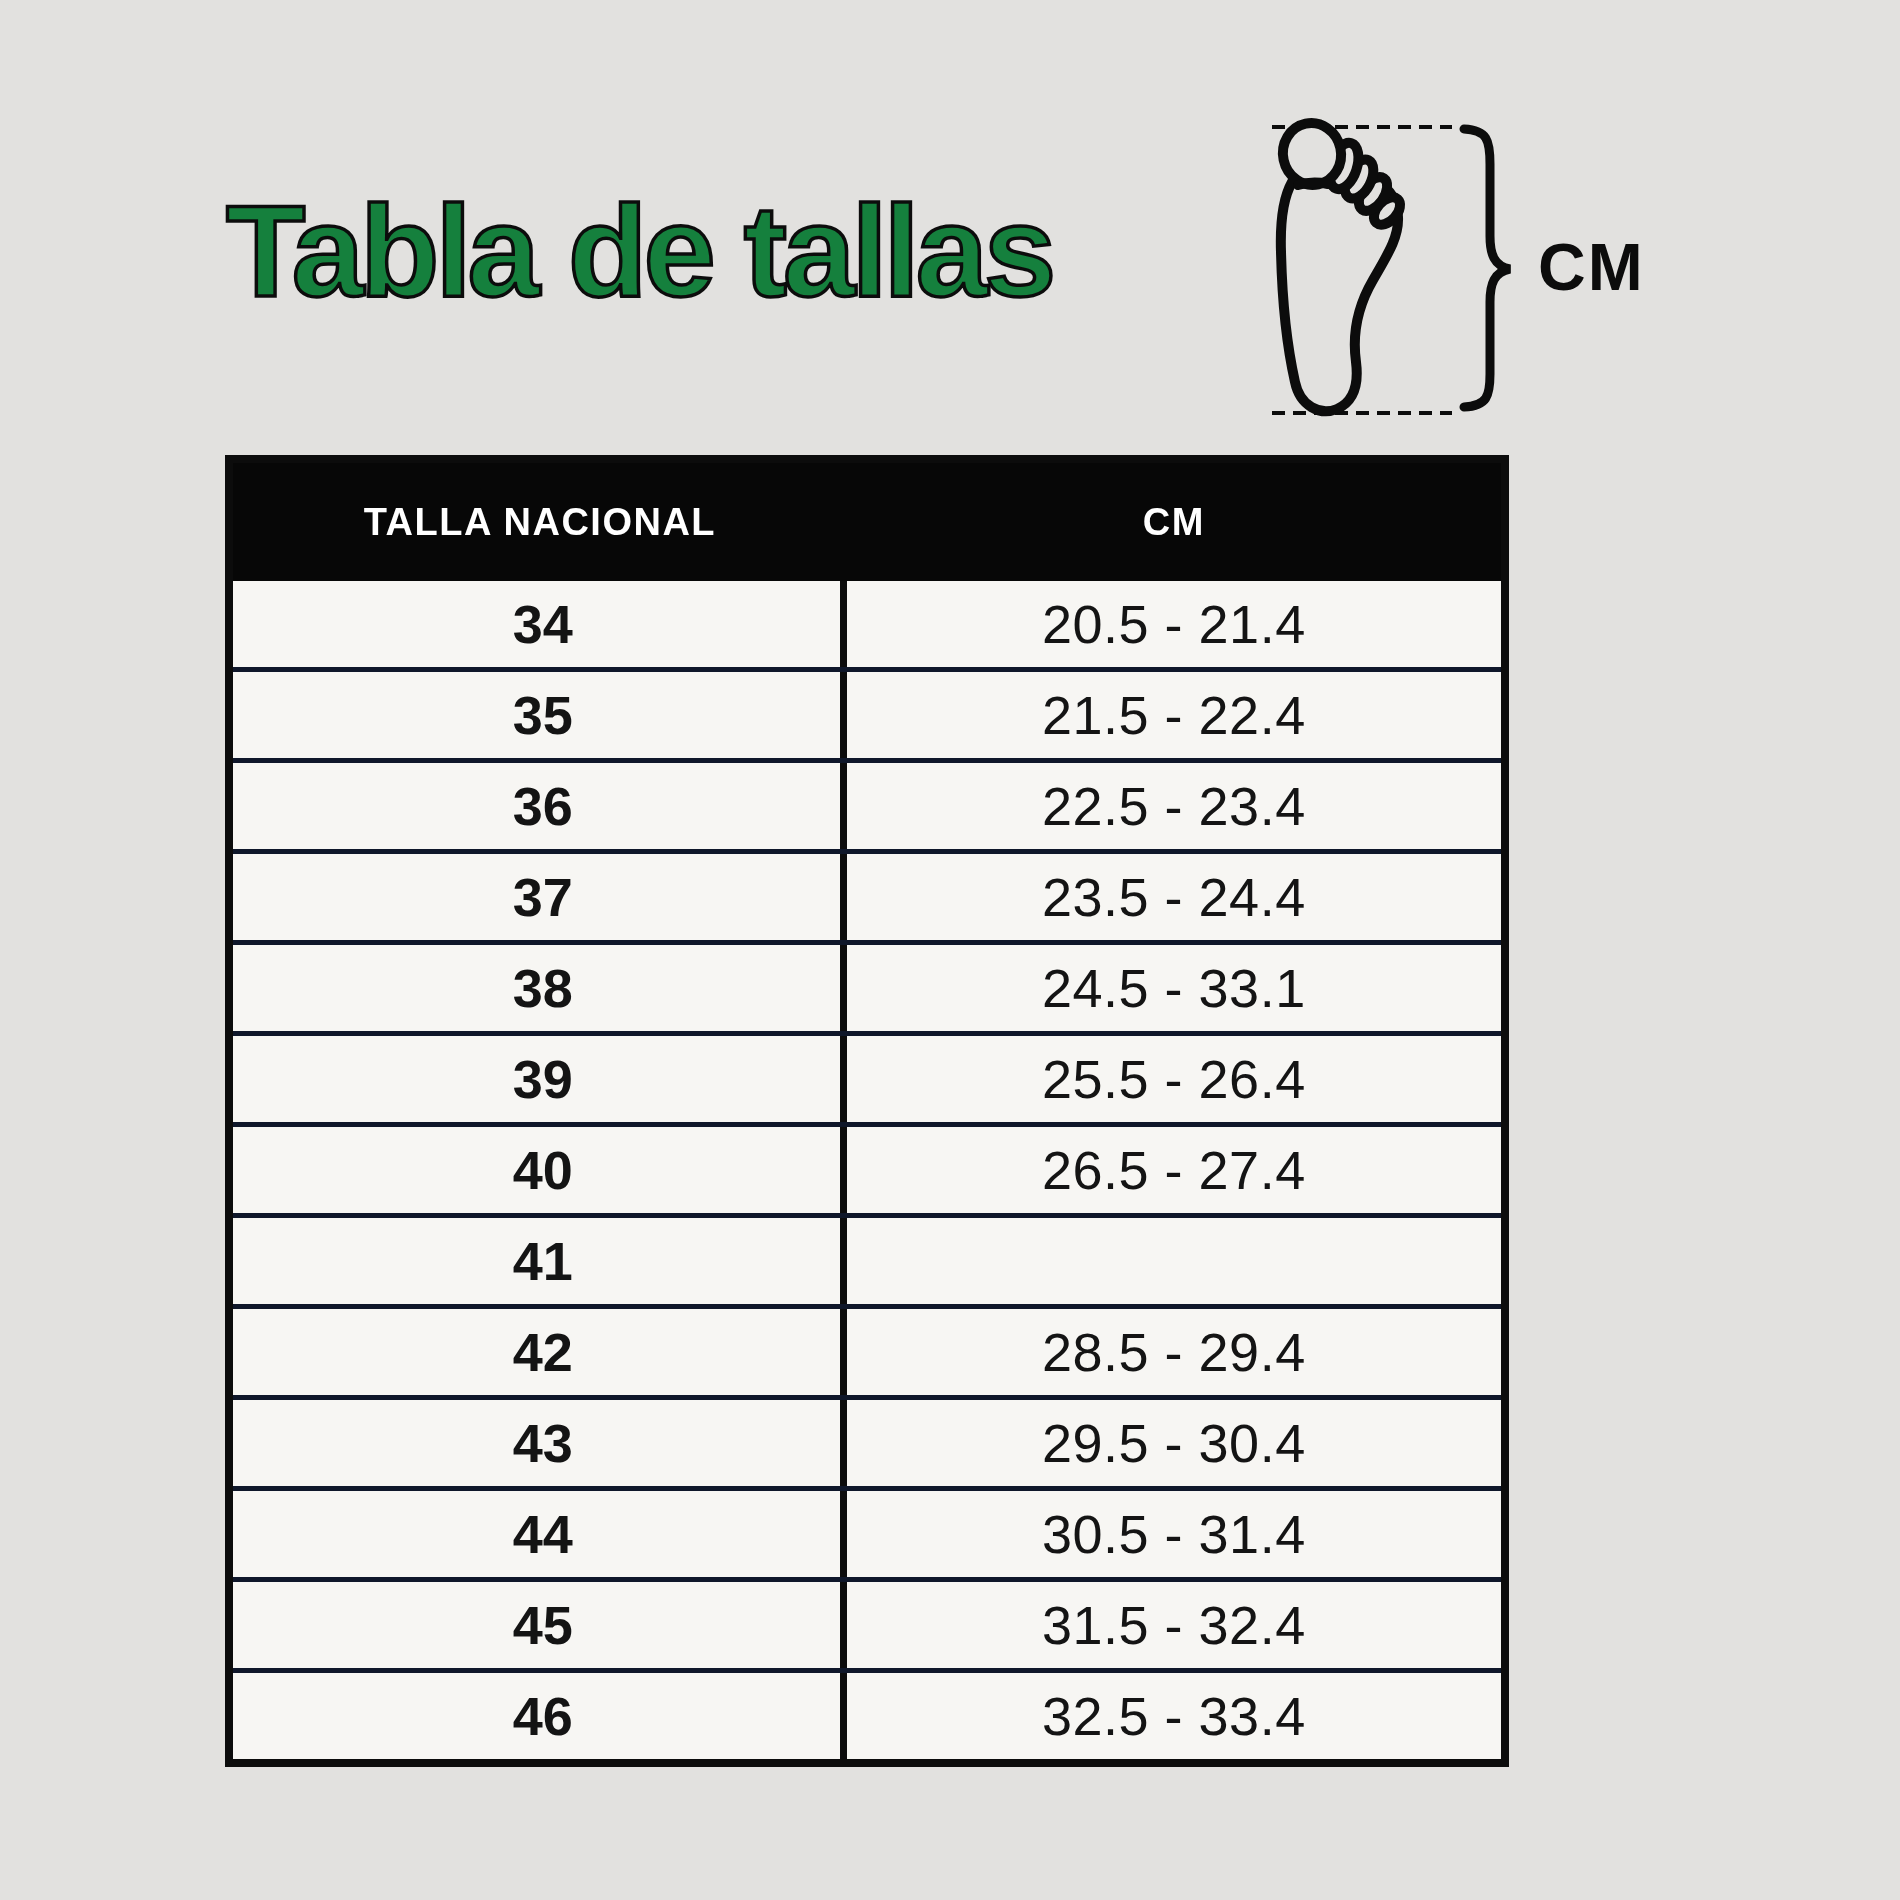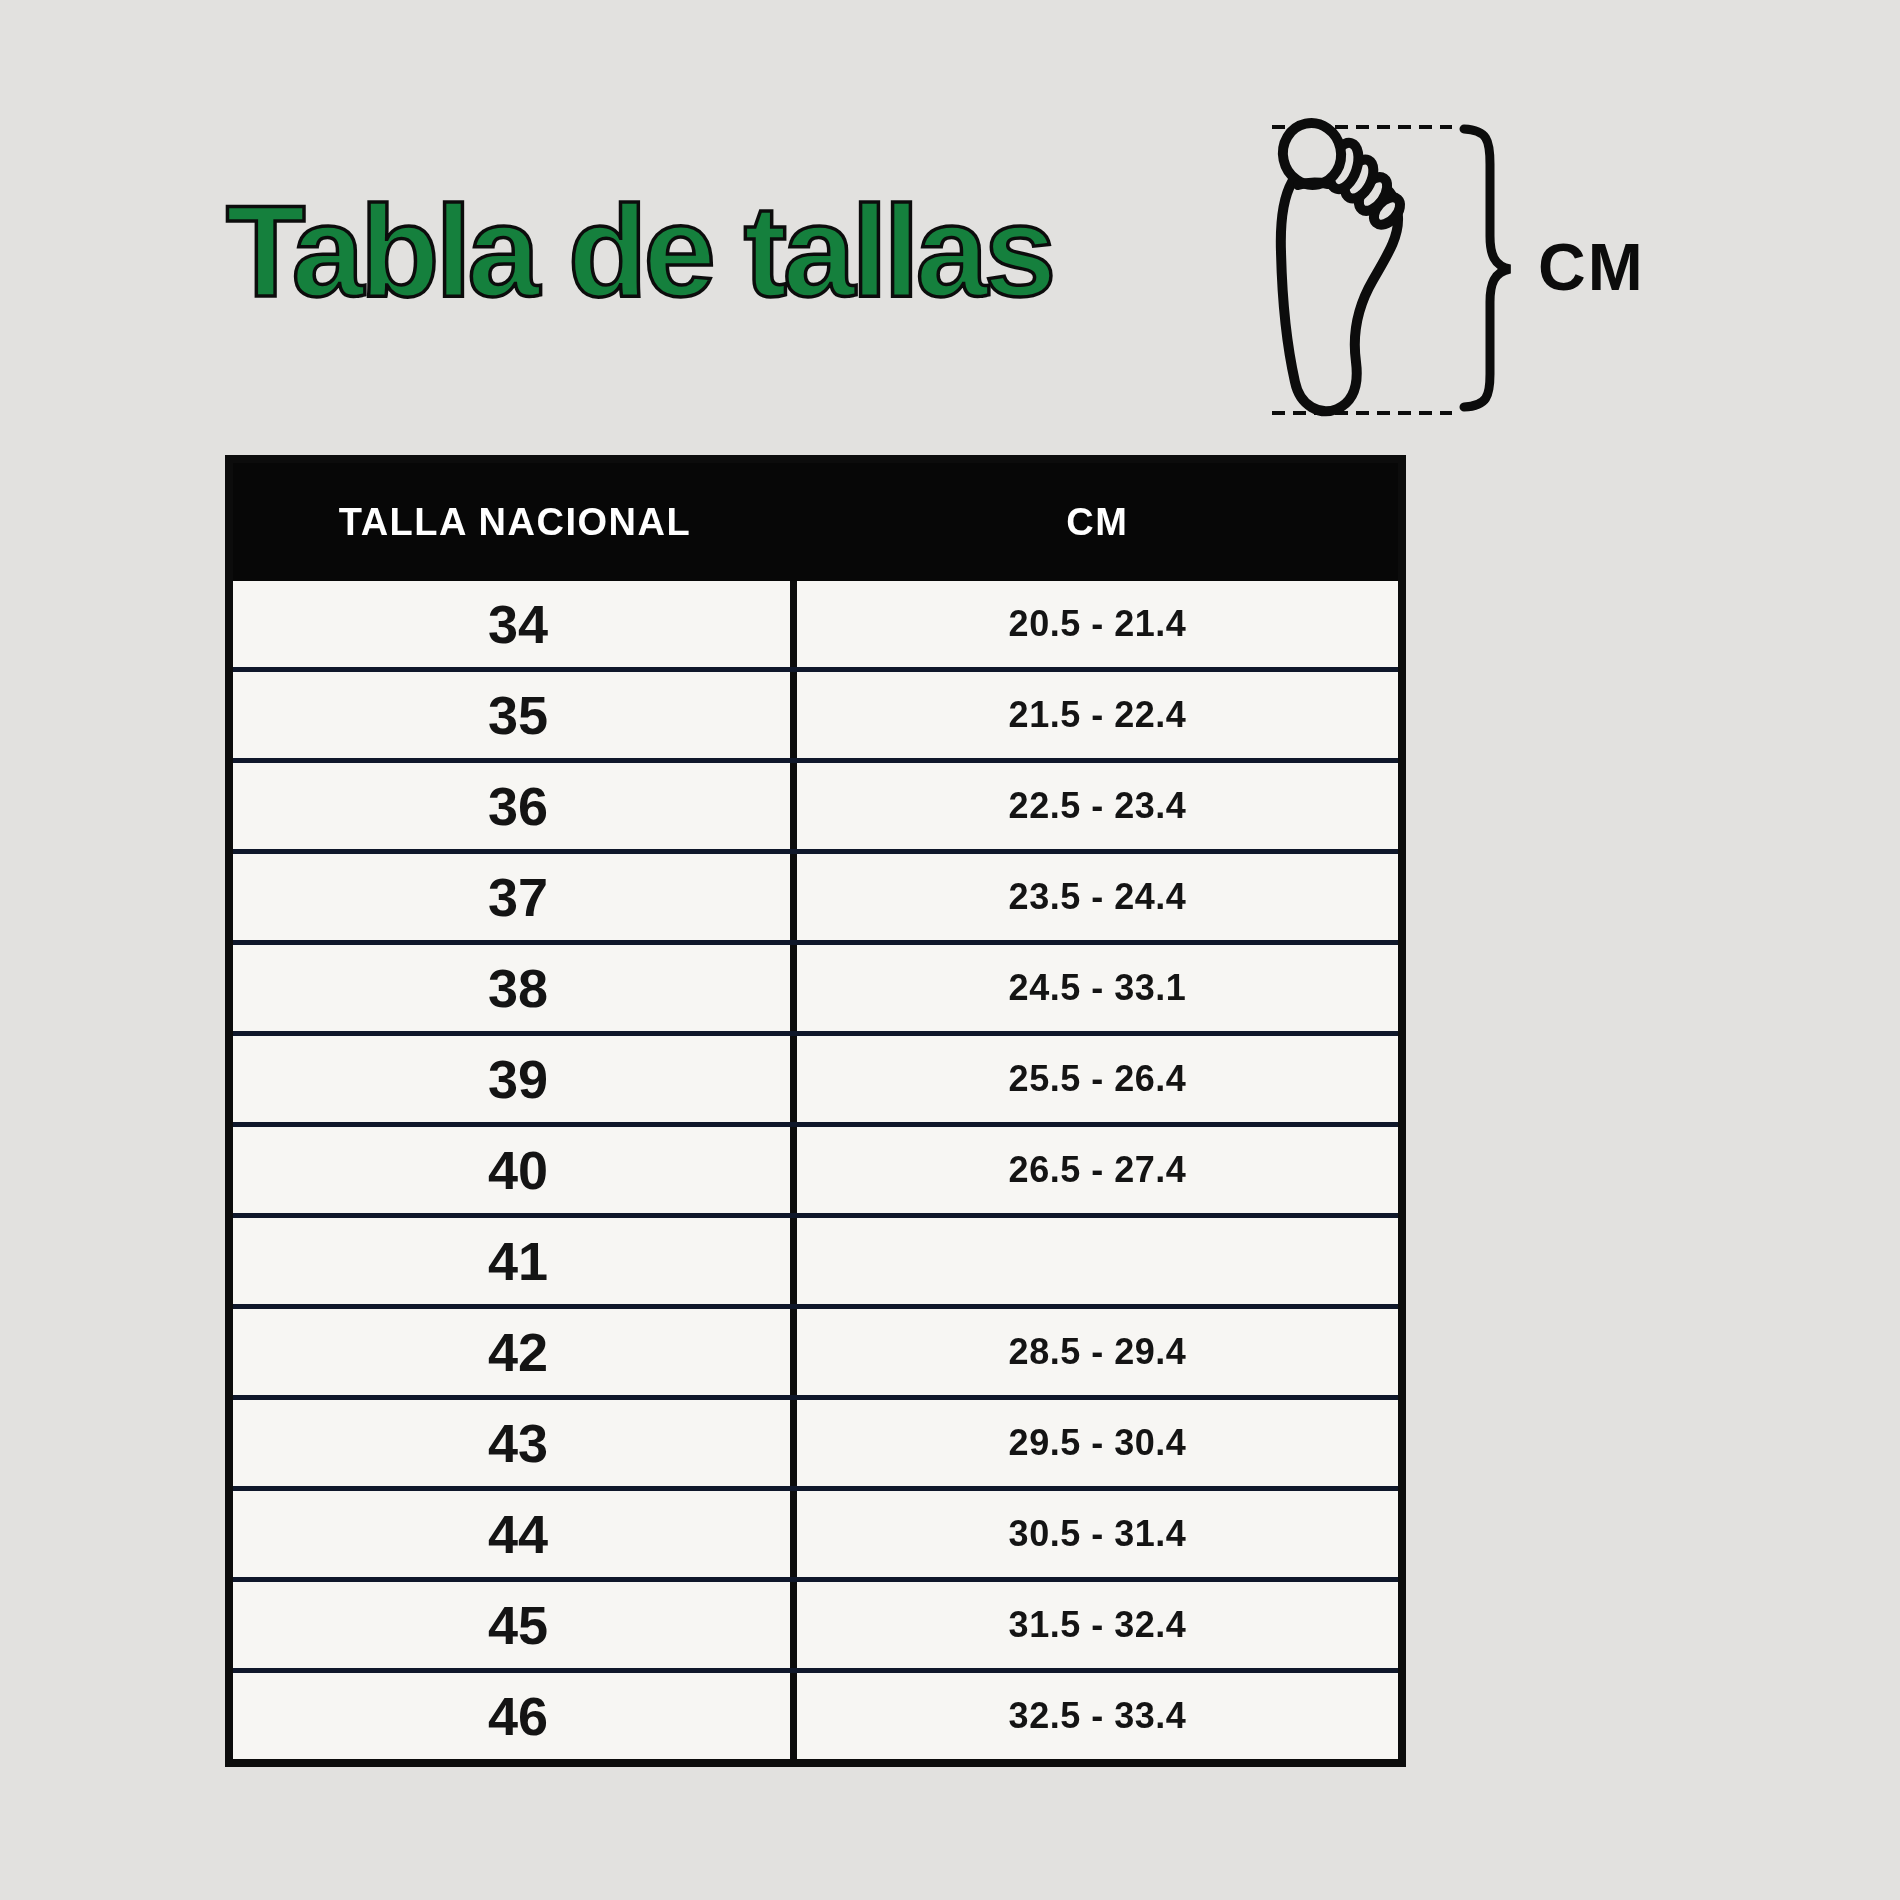--- a/index.html
+++ b/index.html
@@ -30,21 +30,21 @@
     position: absolute;
     left: 1240px; top: 90px;
     width: 480px; height: 360px;
   }
   .measure svg { display: block; width: 100%; height: 100%; }
 
   
   .size-table {
     position: absolute;
     left: 225px; top: 455px;
-    width: 1181px;
+    width: 1284px;
     box-sizing: border-box;
     border: 8px solid #0c0c0c;
     background: #f7f6f3;
   }
   .thead {
     display: flex;
     height: 118px;
     background: #070707;
     color: #ffffff;
   }
@@ -67,21 +67,21 @@
     box-sizing: border-box;
     color: #141414;
   }
   .td.size {
     width: 48.4%;
     border-right: 7px solid #0c0c0c;
     font-size: 54px; font-weight: bold; padding-left: 13px;
   }
   .td.cm {
     width: 51.6%;
-    font-size: 36px; font-weight: bold;
+    font-size: 54px; font-weight: normal;
     letter-spacing: 0.5px;
   }
 </style>
 </head>
 <body>
 
 <div class="canvas">
 
   <div class="title">Tabla de tallas</div>
 

